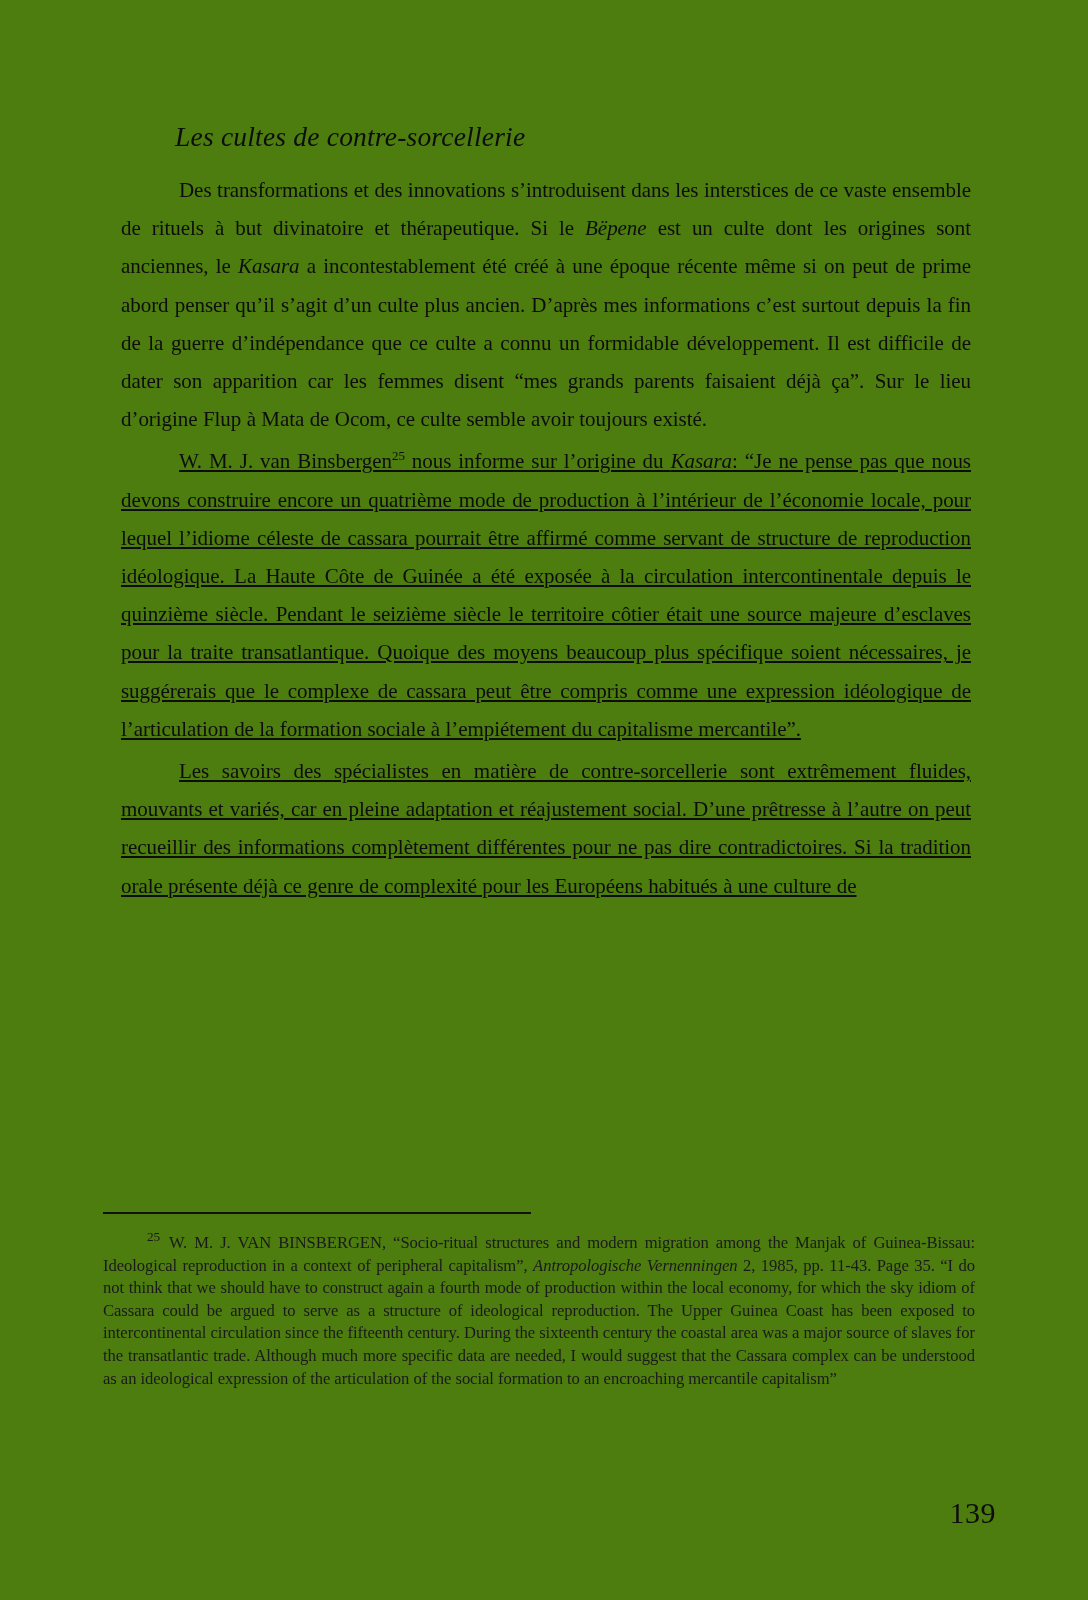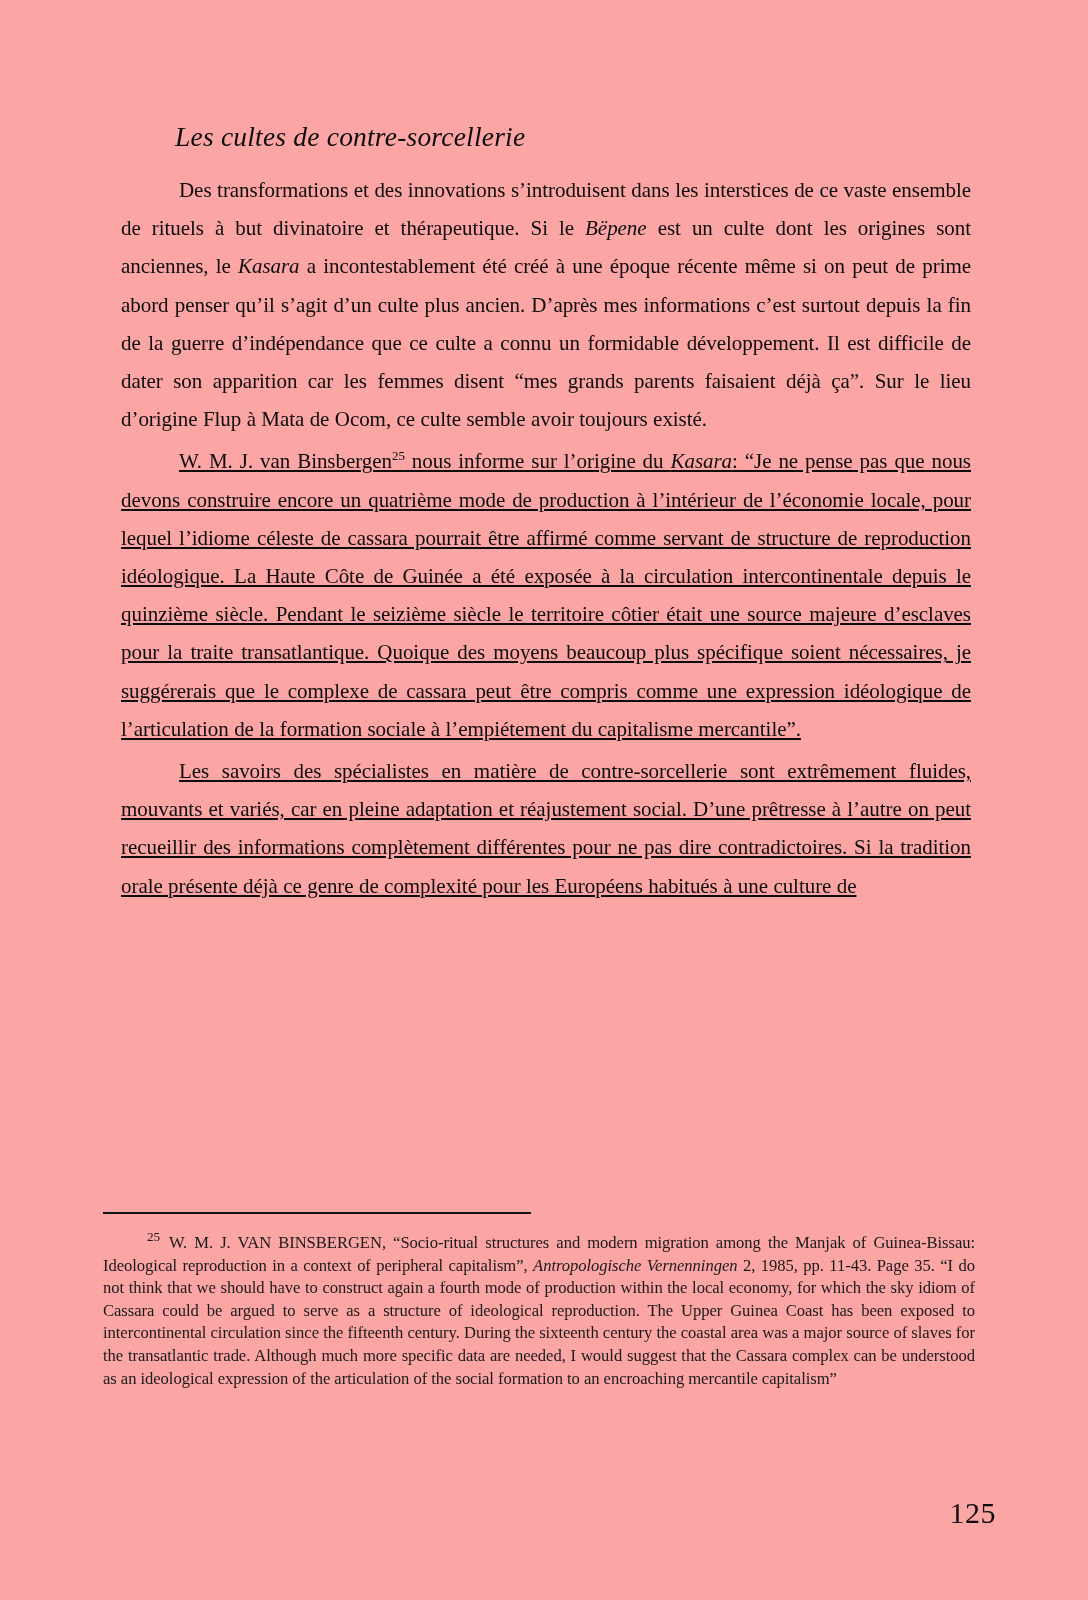--- a/index.html
+++ b/index.html
@@ -15,21 +15,21 @@
     font-family: "Liberation Serif", "DejaVu Serif", serif;
     color: #0d0d0d;
     position: relative;
   }
 
   .page {
     position: absolute;
     top: 0; left: 0;
     width: 1088px;
     height: 1600px;
-    background: #fca5a5;
+    background: #4d7c0f;
   }
 
   
   .content {
     position: absolute;
     left: 117px;
     top: 120px;
     width: 858px;
   }
 
@@ -119,15 +119,15 @@
 
     <p class="body-par">Les savoirs des spécialistes en matière de contre-sorcellerie sont extrêmement fluides, mouvants et variés, car en pleine adaptation et réajustement social. D’une prêtresse à l’autre on peut recueillir des informations complètement différentes pour ne pas dire contradictoires. Si la tradition orale présente déjà ce genre de complexité pour les Européens habitués à une culture de</p>
 
   </div>
 
   <div class="footnote-area">
     <div class="fn-rule"></div>
     <p class="footnote-text"><span class="fn-indent"></span><sup class="fn-num">25</sup><span> W. M. J. VAN BINSBERGEN, “Socio-ritual structures and modern migration among the Manjak of Guinea-Bissau: Ideological reproduction in a context of peripheral capitalism”, </span><span class="it">Antropologische Vernenningen</span><span> 2, 1985, pp. 11-43. Page 35. “I do not think that we should have to construct again a fourth mode of production within the local economy, for which the sky idiom of Cassara could be argued to serve as a structure of ideological reproduction. The Upper Guinea Coast has been exposed to intercontinental circulation since the fifteenth century. During the sixteenth century the coastal area was a major source of slaves for the transatlantic trade. Although much more specific data are needed, I would suggest that the Cassara complex can be understood as an ideological expression of the articulation of the social formation to an encroaching mercantile capitalism”</span></p>
   </div>
 
-  <div class="page-number">125</div>
+  <div class="page-number">139</div>
 
 </div>
 
 </body></html>

